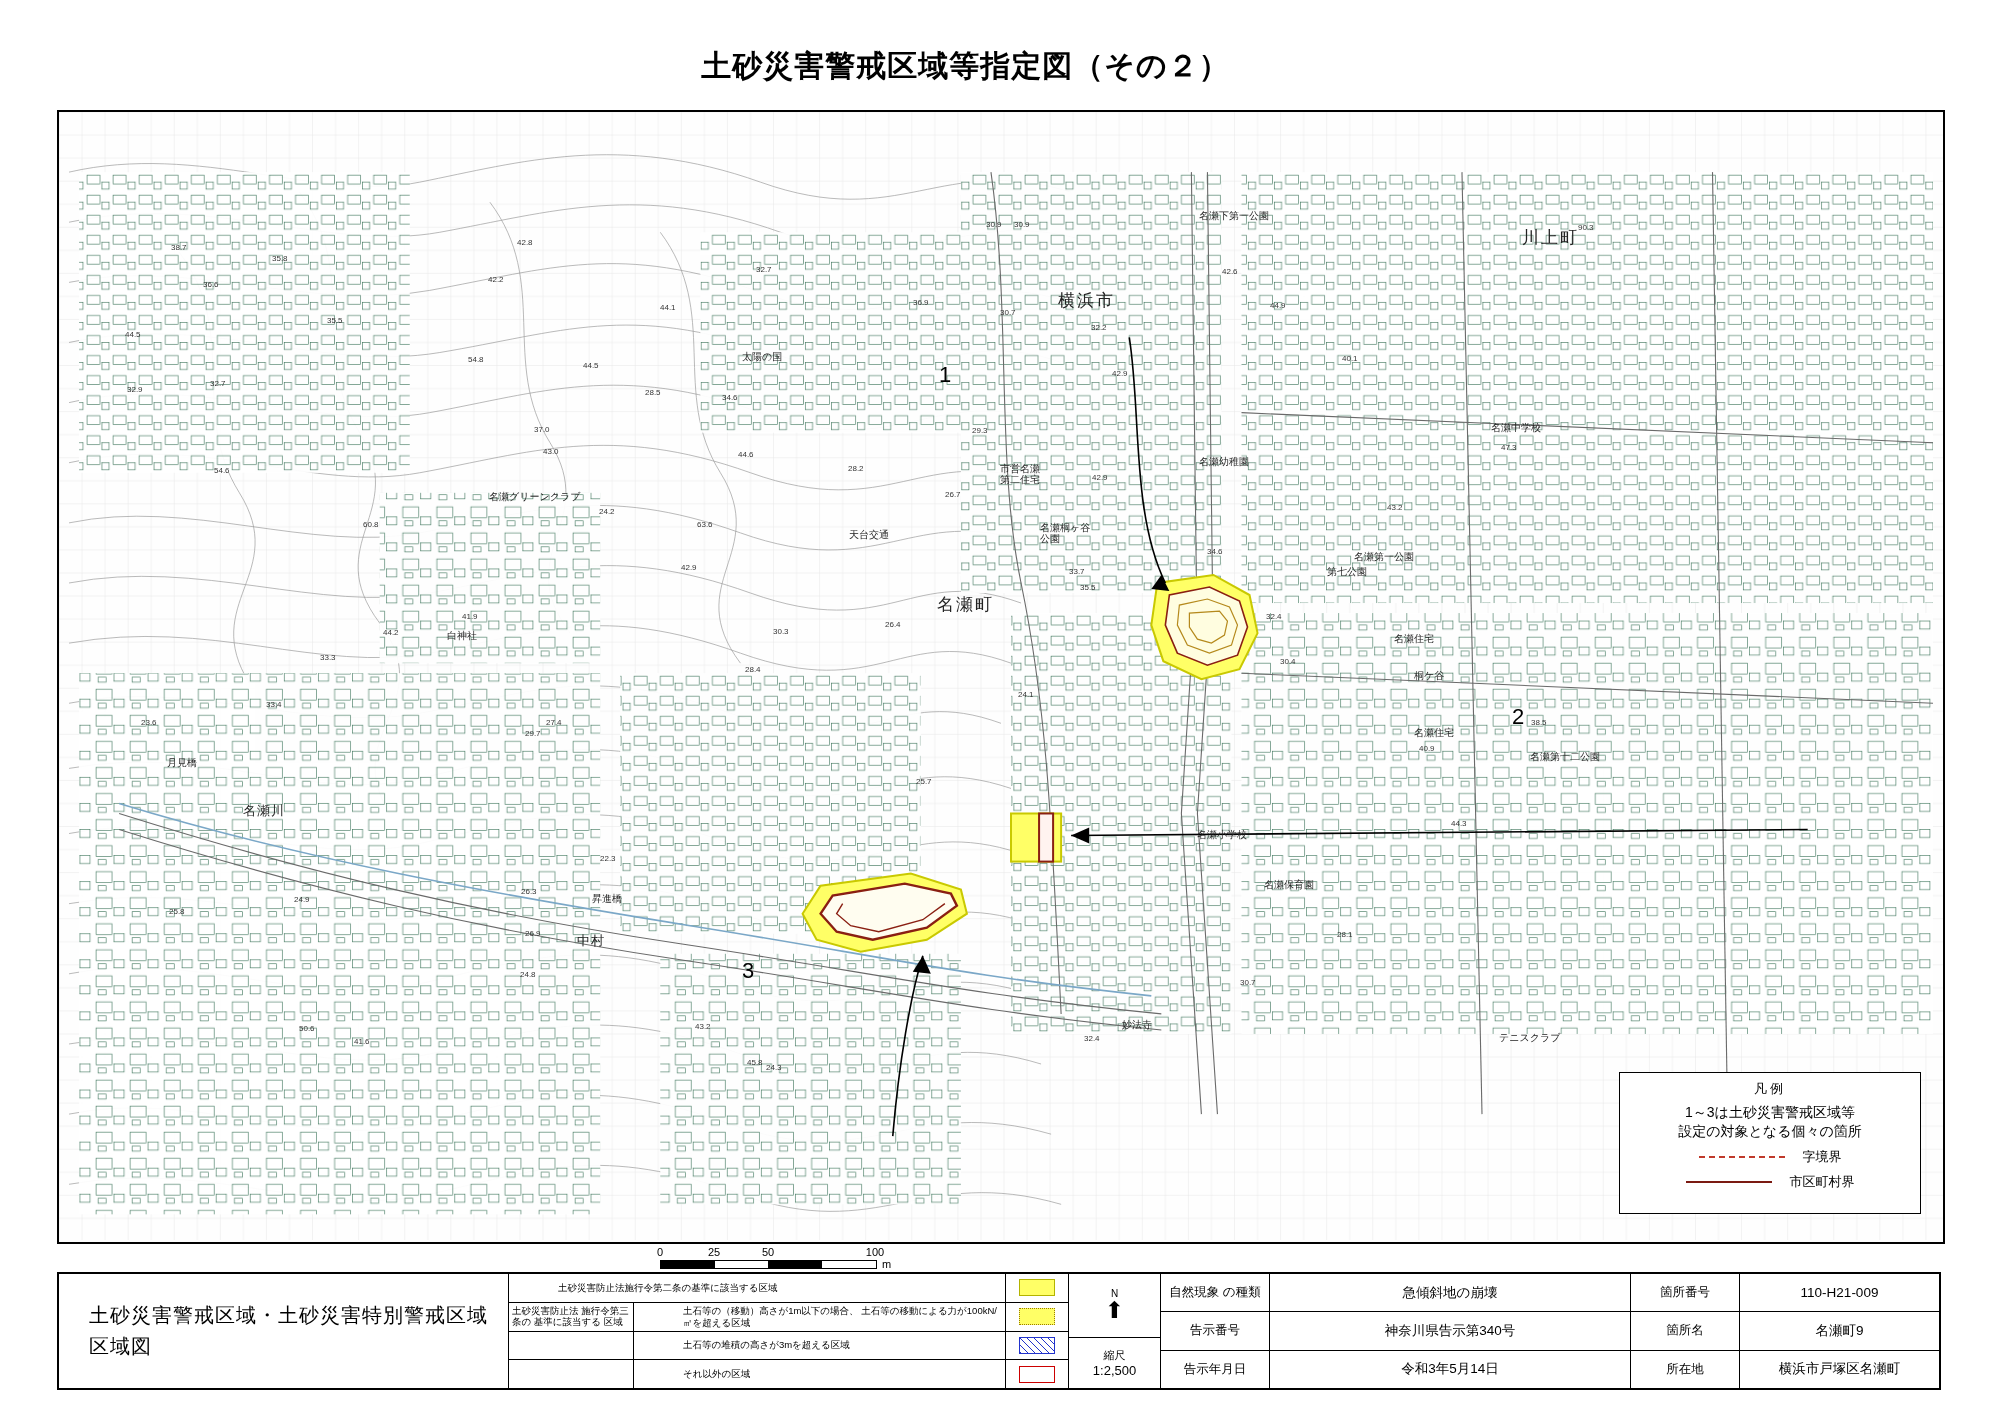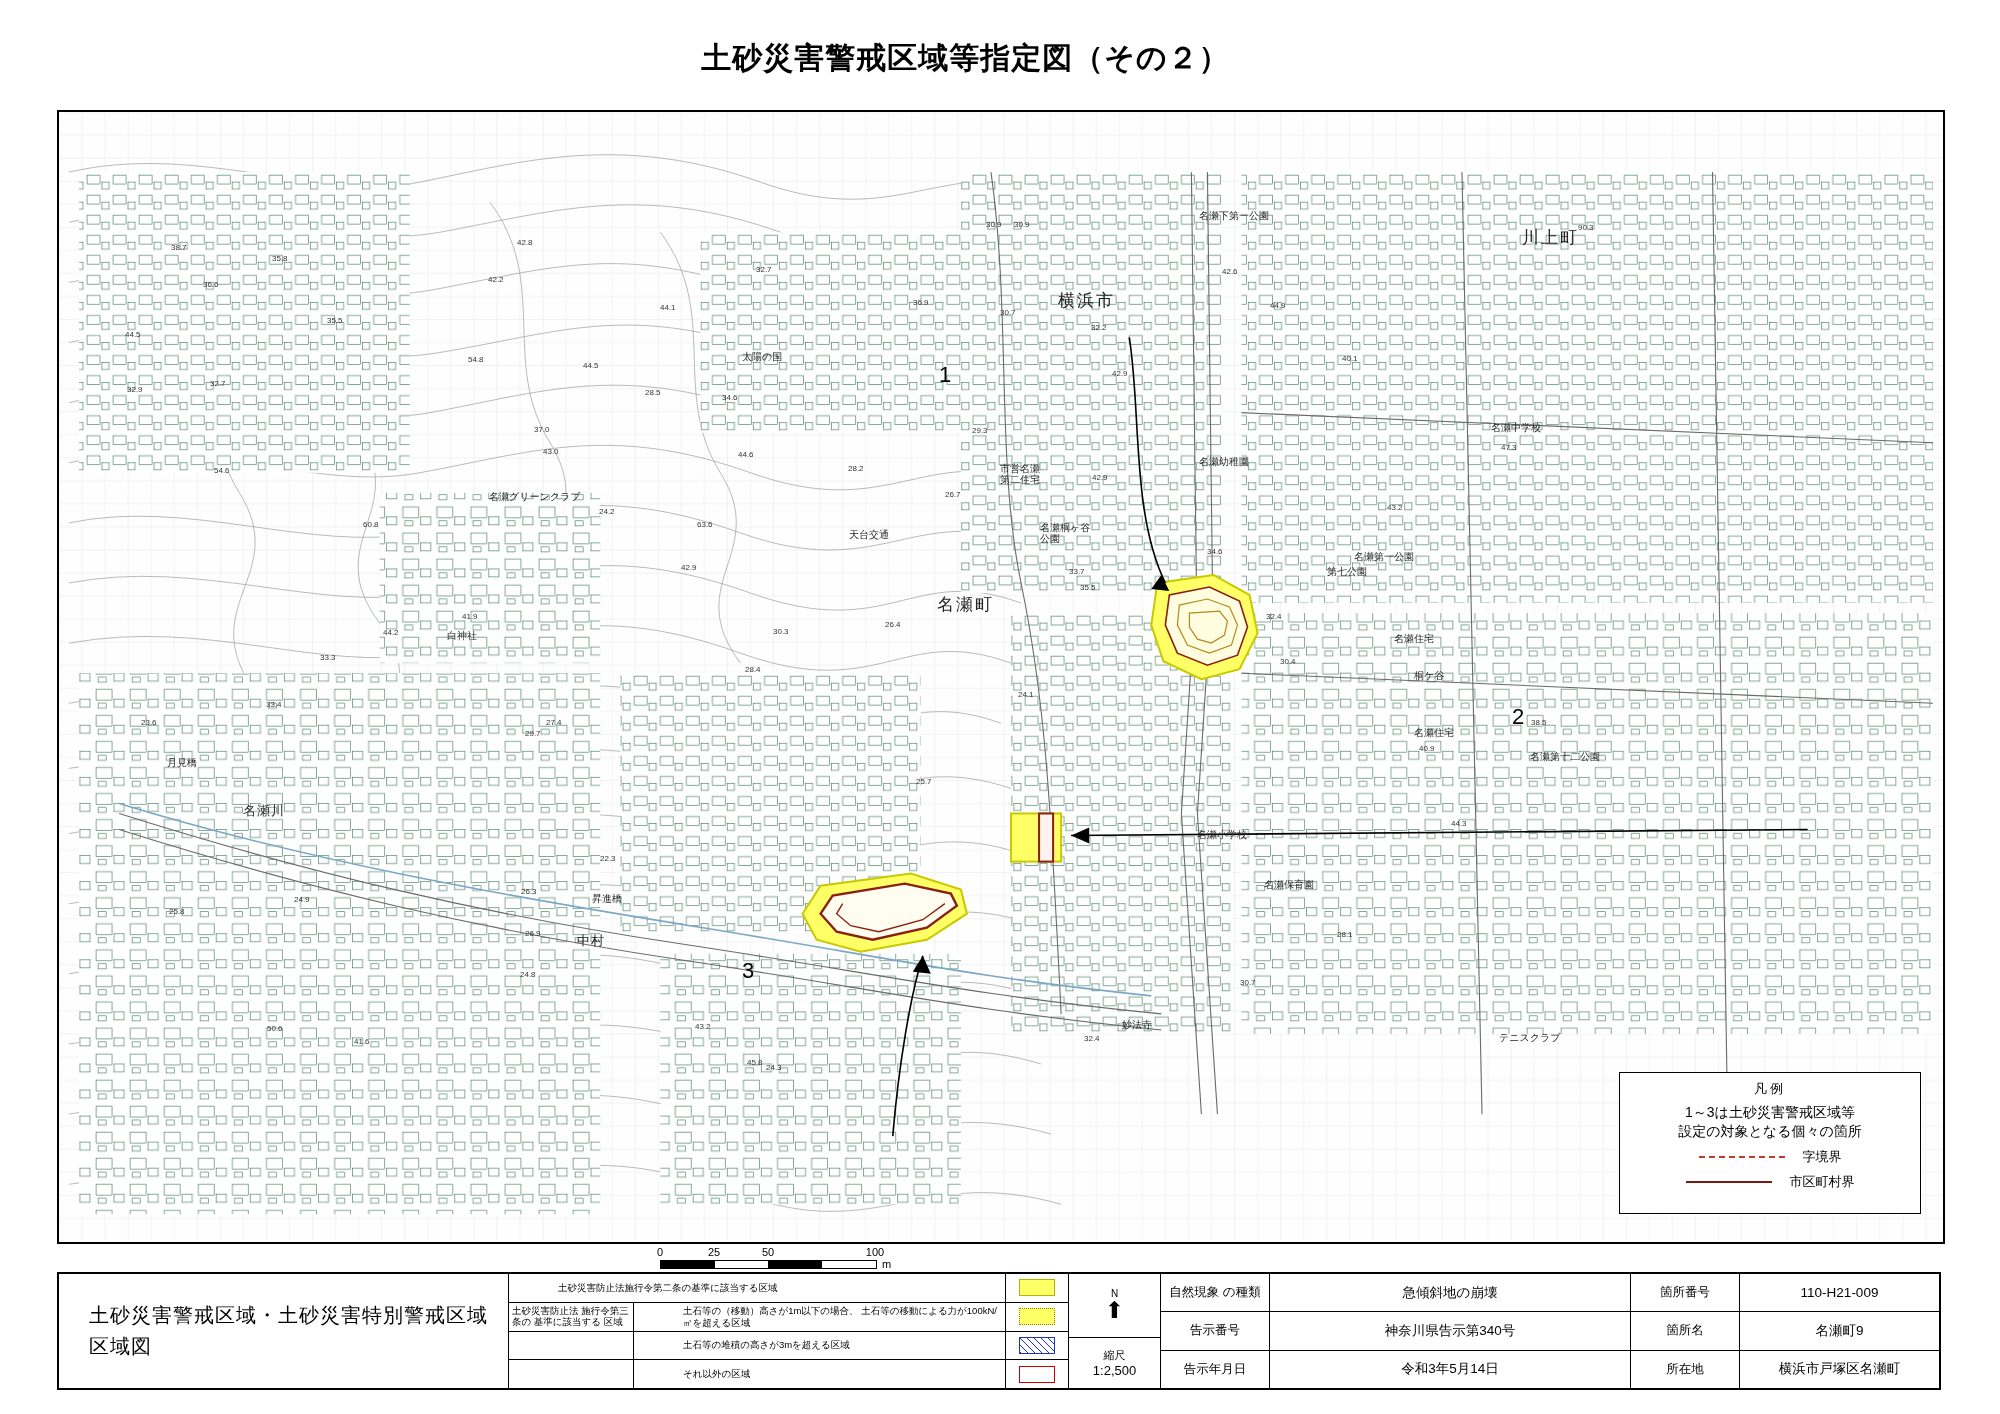--- a/index.html
+++ b/index.html
@@ -14,21 +14,21 @@
   #page {
     position: relative;
     width: 2000px;
     height: 1414px;
     background: #fff;
     overflow: hidden;
   }
   
   .doc-title {
     position: absolute;
-    top: 38px;
+    top: 46px;
     left: 0;
     width: 1931px;
     text-align: center;
     font-size: 30px;
     font-weight: bold;
     letter-spacing: 1px;
   }
   
   .map-frame {
     position: absolute;
@@ -375,21 +375,21 @@
           <div class="spot" style="left: 82px; top: 606px;">23.6</div>
           <div class="spot" style="left: 959px; top: 578px;">24.1</div>
           <div class="spot" style="left: 857px; top: 665px;">25.7</div>
           <div class="spot" style="left: 466px; top: 617px;">29.7</div>
           <div class="spot" style="left: 541px; top: 742px;">22.3</div>
           <div class="spot" style="left: 235px; top: 783px;">24.9</div>
           <div class="spot" style="left: 110px; top: 795px;">25.8</div>
           <div class="spot" style="left: 462px; top: 775px;">26.3</div>
           <div class="spot" style="left: 466px; top: 817px;">26.9</div>
           <div class="spot" style="left: 461px; top: 858px;">24.8</div>
-          <div class="spot" style="left: 208px; top: 912px;">50.6</div>
+          <div class="spot" style="left: 240px; top: 912px;">50.6</div>
           <div class="spot" style="left: 295px; top: 925px;">41.6</div>
           <div class="spot" style="left: 636px; top: 910px;">43.2</div>
           <div class="spot" style="left: 688px; top: 946px;">45.8</div>
           <div class="spot" style="left: 707px; top: 951px;">24.3</div>
           <div class="spot" style="left: 1025px; top: 922px;">32.4</div>
           <div class="spot" style="left: 1181px; top: 866px;">30.7</div>
           <div class="spot" style="left: 1278px; top: 818px;">28.1</div>
           <div class="spot" style="left: 1221px; top: 545px;">30.4</div>
           <div class="spot" style="left: 1207px; top: 500px;">32.4</div>
           <div class="spot" style="left: 1010px; top: 455px;">33.7</div>

